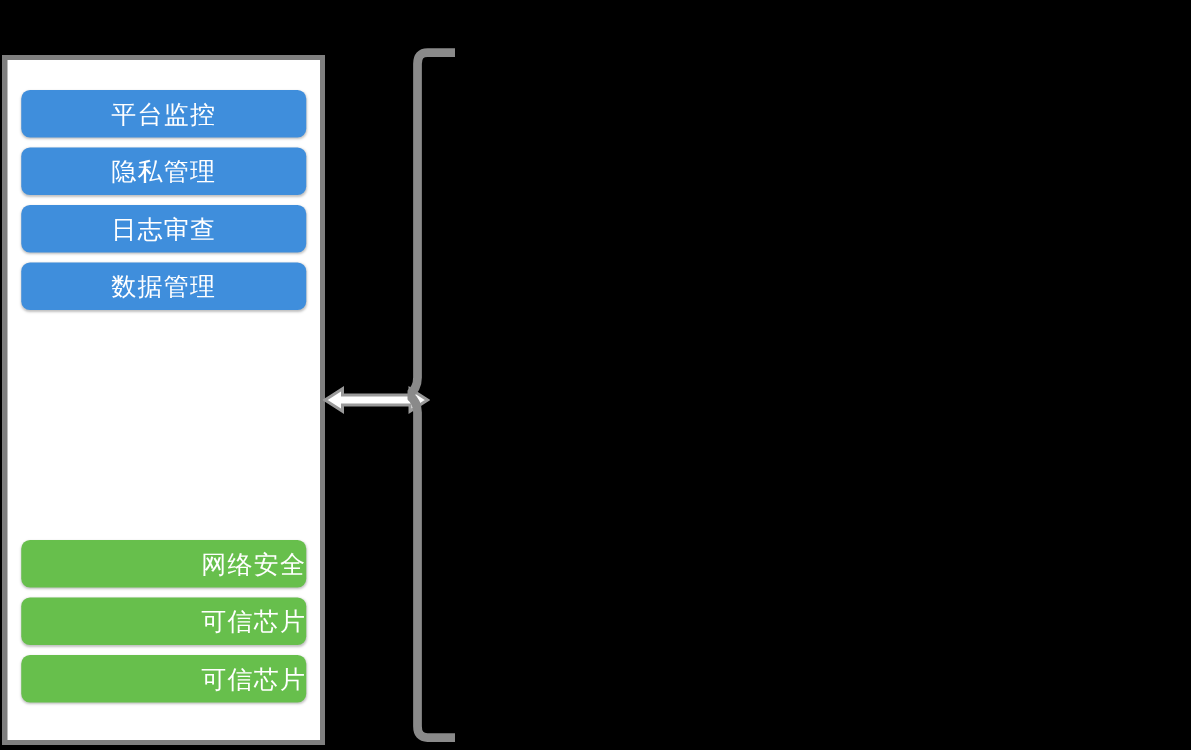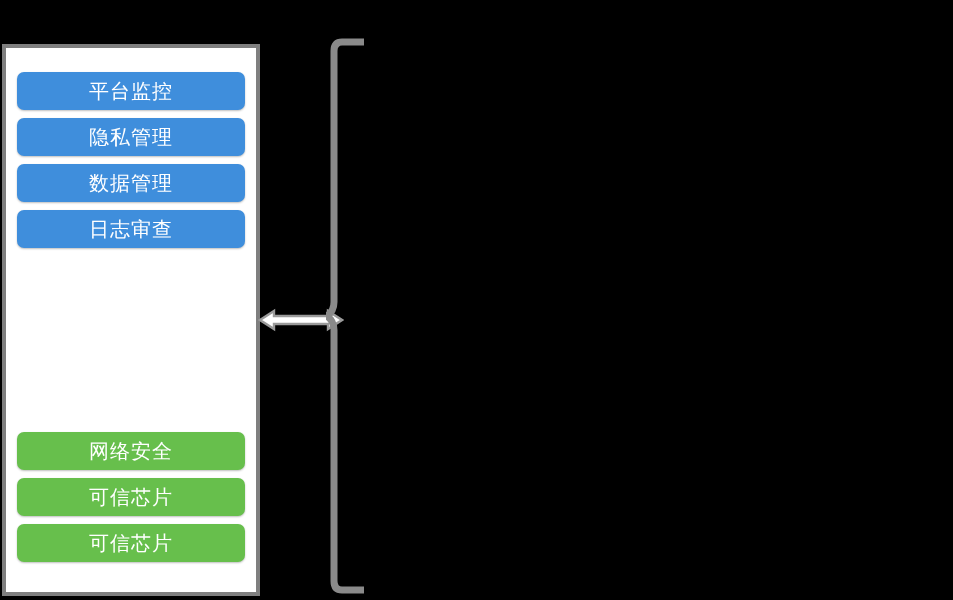--- a/index.html
+++ b/index.html
@@ -62,20 +62,21 @@
     box-shadow: 0 1px 2px rgba(0,0,0,0.25);
     user-select: none;
   }
 
   .module-button.blue {
     background: #3f8edc;
   }
 
   .module-button.green {
     background: #67bf4c;
+    justify-content: flex-end;
   }
 
   .module-button:last-child {
     margin-bottom: 0;
   }
 
   
   #connector-arrow {
     position: absolute;
     left: 258px;
@@ -101,24 +102,24 @@
   <div id="module-panel">
 
     <div class="module-group" id="blue-group">
       <div class="module-button blue">
         <span>平台监控</span>
       </div>
       <div class="module-button blue">
         <span>隐私管理</span>
       </div>
       <div class="module-button blue">
-        <span>数据管理</span>
+        <span>日志审查</span>
       </div>
       <div class="module-button blue">
-        <span>日志审查</span>
+        <span>数据管理</span>
       </div>
     </div>
 
     <div class="module-group" id="green-group">
       <div class="module-button green">
         <span>网络安全</span>
       </div>
       <div class="module-button green">
         <span>可信芯片</span>
       </div>

